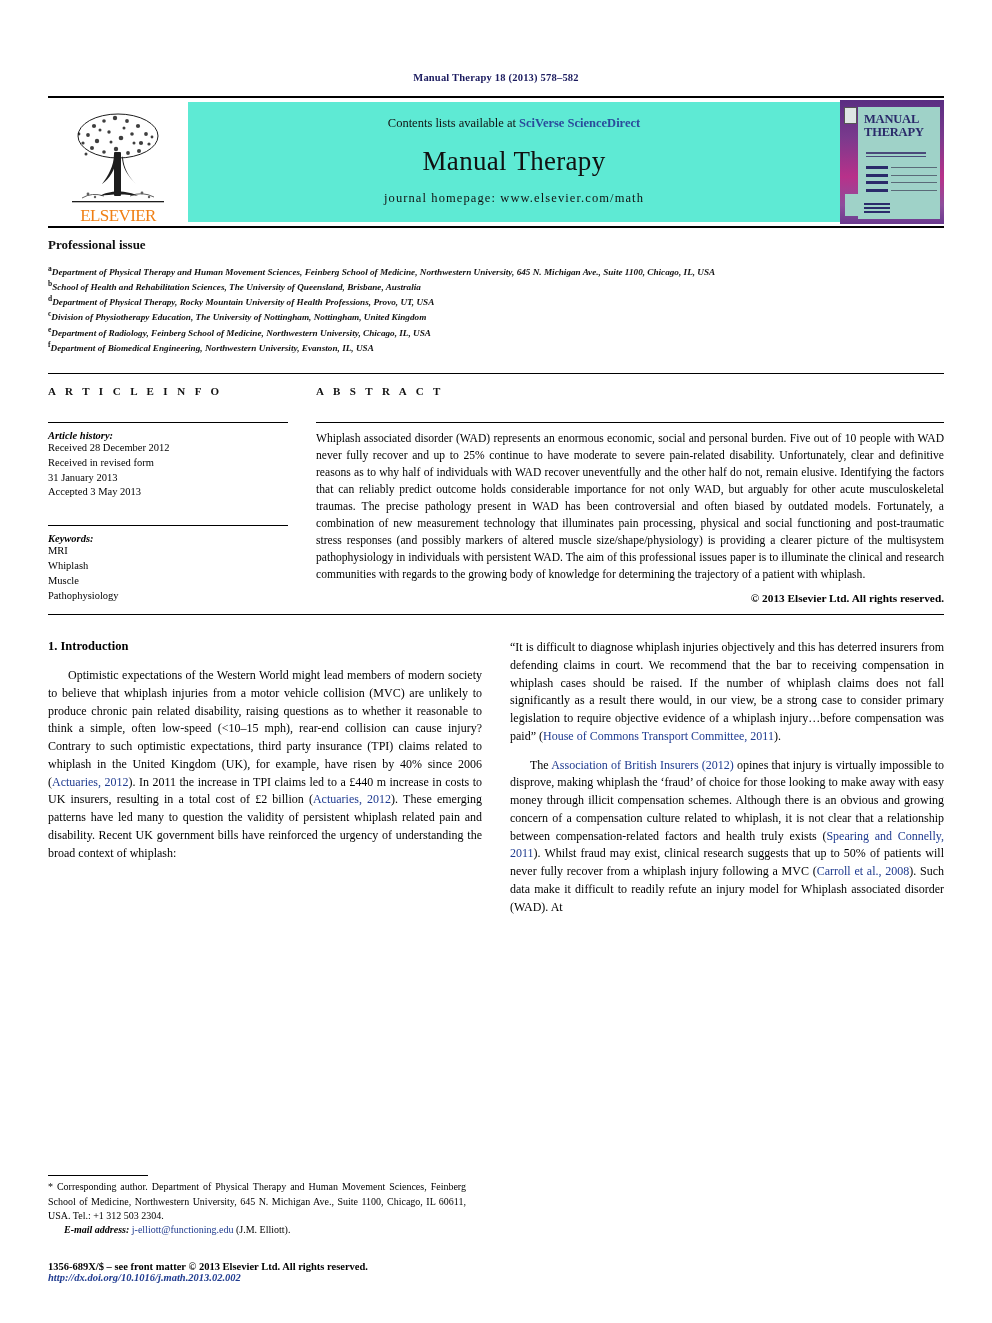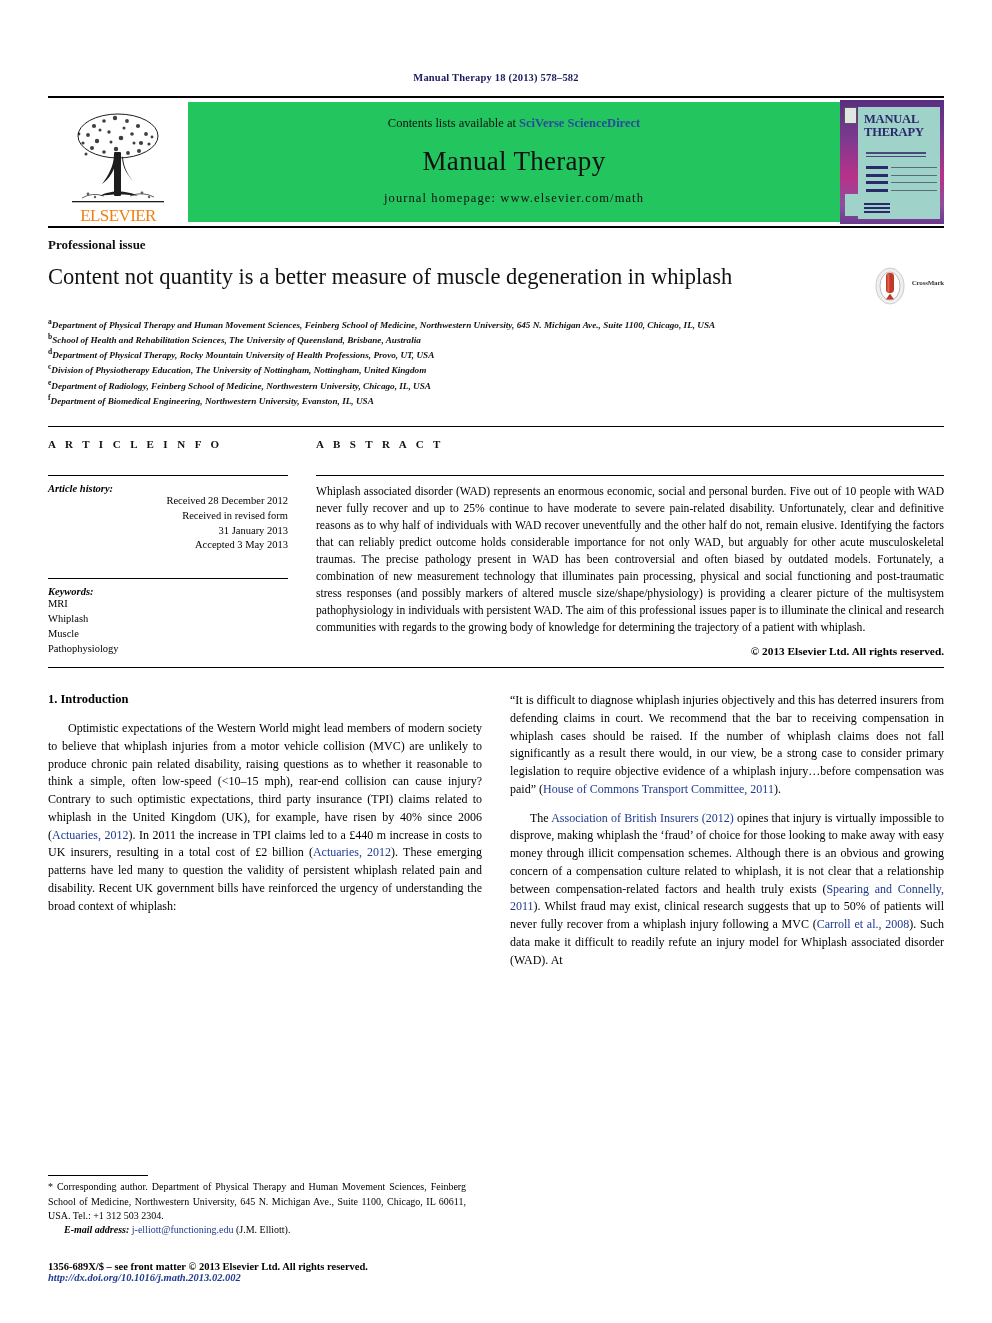--- a/index.html
+++ b/index.html
@@ -47,21 +47,21 @@
     font-family: "Liberation Serif", serif;
     font-size: 17px;
     letter-spacing: -0.6px;
     color: #f07f13;
     font-weight: normal;
     line-height: 1;
     margin-top: 1px;
   }
   .sd-banner {
     flex: 1 1 auto;
-    background: #22c55e;
+    background: #5eead4;
     position: relative;
     display: flex;
     flex-direction: column;
     justify-content: space-between;
     align-items: center;
     padding: 14px 0 16px 0;
     margin: 4px 0 4px 0;
   }
   .sd-line { font-size: 12.5px; color: #111; }
   .sd-line .sd-brand { color: #2a4b9b; font-weight: bold; }
@@ -174,21 +174,21 @@
   }
   .col-info { flex: 0 0 268px; width: 268px; padding-right: 28px; }
   .col-abs  { flex: 1 1 auto; }
 
   .smallcap-head {
     font-size: 11px; font-weight: bold; letter-spacing: 3.4px;
     color: #111; margin-bottom: 25px;
   }
   .rule { border-top: 1.3px solid #000; margin: 5px 0 7px 0; }
   .hist-lab { font-size: 10.5px; font-style: italic; font-weight: bold; }
-  .hist-line { font-size: 10.5px; line-height: 1.42; text-align: right; }
+  .hist-line { font-size: 10.5px; line-height: 1.42; }
   .kw-gap { height: 20px; }
   .kw-lab { font-size: 10.5px; font-style: italic; font-weight: bold; }
   .kw-line { font-size: 10.5px; line-height: 1.42; }
 
   .abs-text {
     font-size: 11.6px;
     line-height: 1.47;
     text-align: justify;
   }
   .abs-copy {
@@ -336,35 +336,20 @@
             <span></span>
             <span></span>
             <span></span>
           </div>
       </div>
     </div>
   </div>
 
   <div class="sectype">Professional issue</div>
 
-  <div class="titlewrap">
-    <div class="title">Content not quantity is a better measure of muscle degeneration in whiplash</div>
-    <div class="crossmark">
-      <div class="cm-badge">
-        <svg width="40" height="40" viewBox="0 0 40 40">
-          <ellipse cx="16" cy="20" rx="14" ry="18" fill="#efefef" stroke="#cccccc" stroke-width="1"></ellipse>
-          <ellipse cx="16" cy="20" rx="10" ry="14" fill="#ffffff" stroke="#bbbbbb" stroke-width="1"></ellipse>
-          <rect x="12" y="7" width="8" height="20" rx="3.4" fill="#c0392b"></rect>
-          <rect x="13.4" y="8" width="2" height="18" rx="1" fill="#e8715e" opacity="0.75"></rect>
-          <polygon points="16,27.5 12,33.5 20,33.5" fill="#c0392b"></polygon>
-        </svg>
-        <div class="cm-label">CrossMark</div>
-      </div>
-    </div>
-  </div>
 
 
   <div class="affils">
     <div class="affil"><sup>a</sup><span>Department of Physical Therapy and Human Movement Sciences, Feinberg School of Medicine, Northwestern University, 645 N. Michigan Ave., Suite 1100, Chicago, IL, USA</span></div>
     <div class="affil"><sup>b</sup><span>School of Health and Rehabilitation Sciences, The University of Queensland, Brisbane, Australia</span></div>
     <div class="affil"><sup>d</sup><span>Department of Physical Therapy, Rocky Mountain University of Health Professions, Provo, UT, USA</span></div>
     <div class="affil"><sup>c</sup><span>Division of Physiotherapy Education, The University of Nottingham, Nottingham, United Kingdom</span></div>
     <div class="affil"><sup>e</sup><span>Department of Radiology, Feinberg School of Medicine, Northwestern University, Chicago, IL, USA</span></div>
     <div class="affil"><sup>f</sup><span>Department of Biomedical Engineering, Northwestern University, Evanston, IL, USA</span></div>
   </div>

